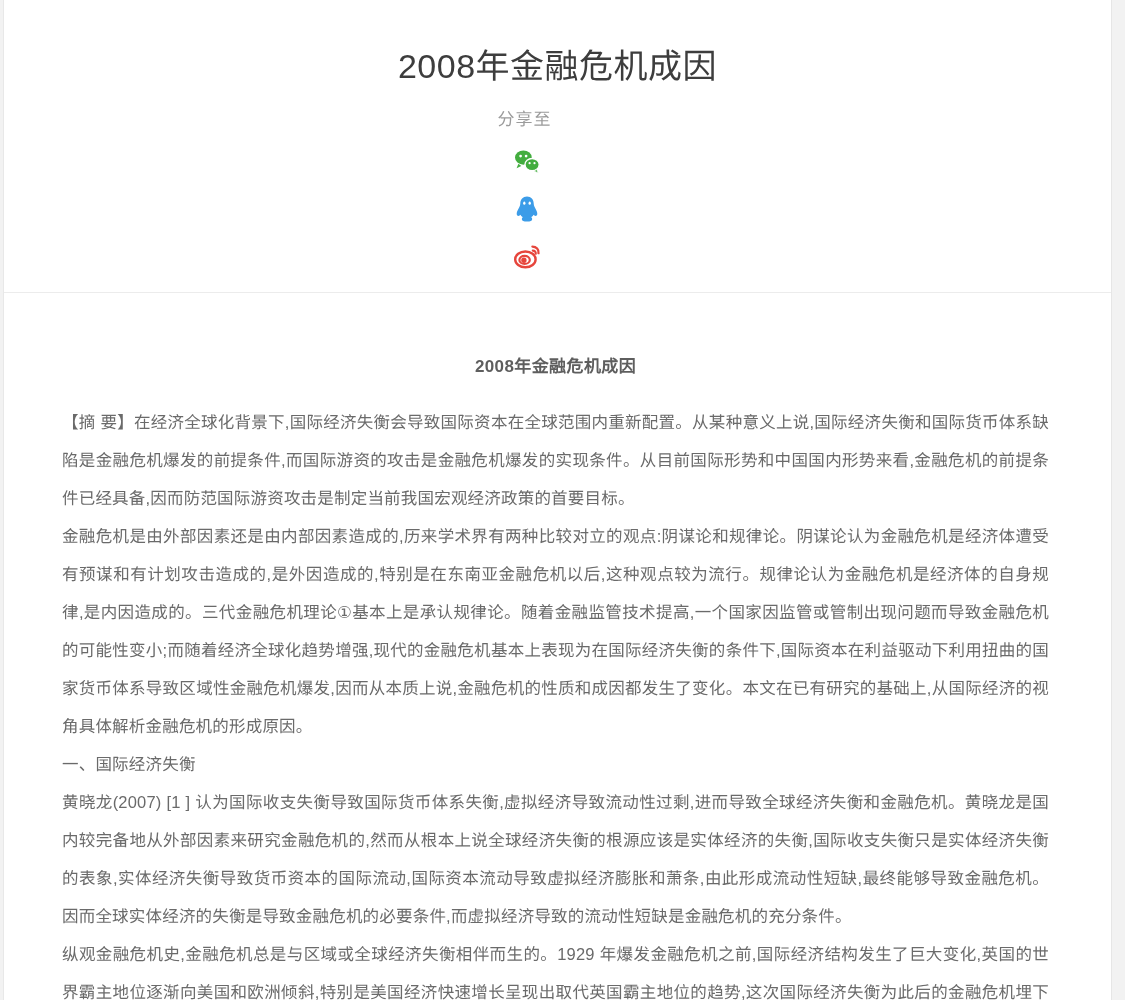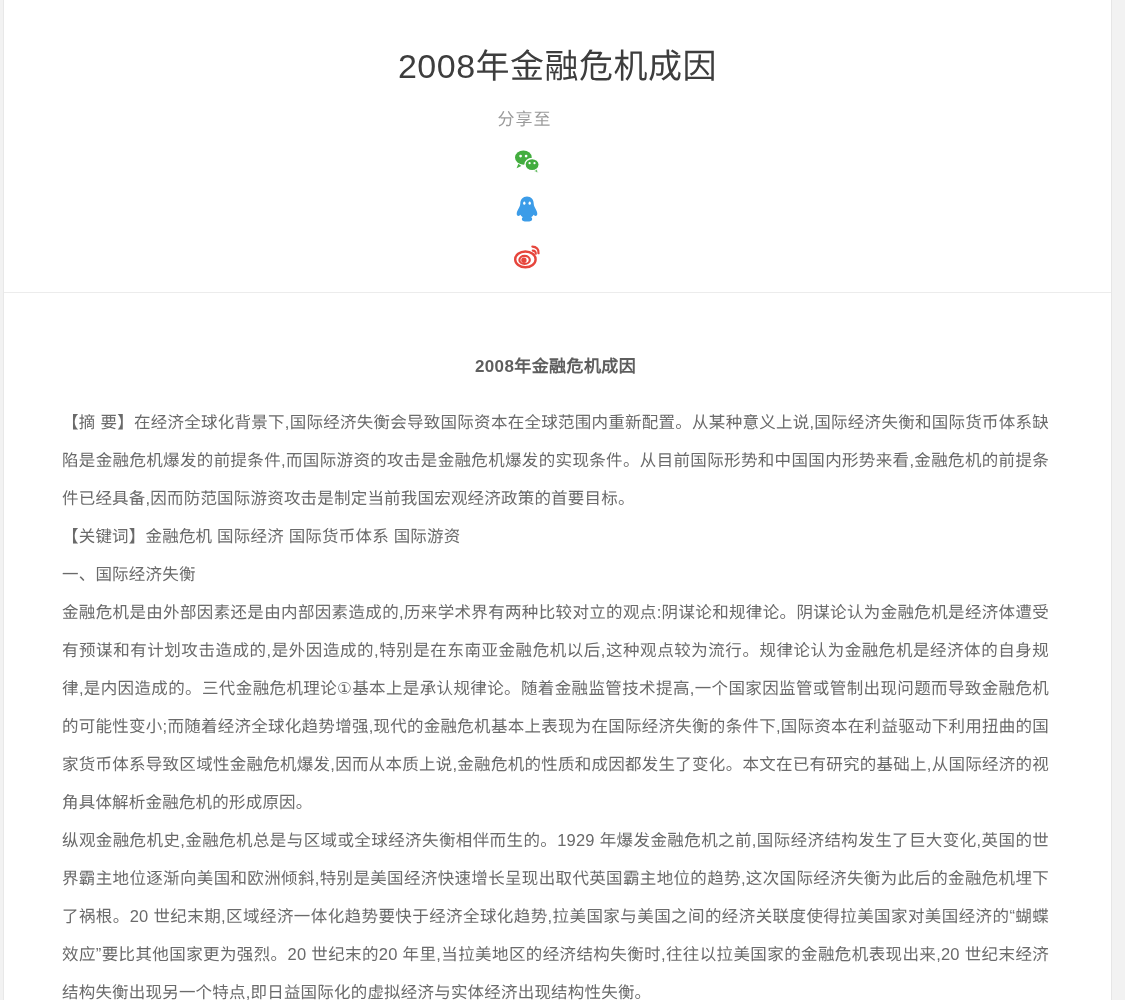--- a/index.html
+++ b/index.html
@@ -152,20 +152,20 @@
           </g>
         </svg>
       </span>
     </div>
   </div>
 
   <div class="article">
     <div class="article-title">2008年金融危机成因</div>
     <div>
       <p class="para">【摘 要】在经济全球化背景下,国际经济失衡会导致国际资本在全球范围内重新配置。从某种意义上说,国际经济失衡和国际货币体系缺陷是金融危机爆发的前提条件,而国际游资的攻击是金融危机爆发的实现条件。从目前国际形势和中国国内形势来看,金融危机的前提条件已经具备,因而防范国际游资攻击是制定当前我国宏观经济政策的首要目标。</p>
-      <p class="para">【关键词】金融危机 国际经济 国际货币体系 国际游资</p>
+      <p class="para">金融危机是由外部因素还是由内部因素造成的,历来学术界有两种比较对立的观点:阴谋论和规律论。阴谋论认为金融危机是经济体遭受有预谋和有计划攻击造成的,是外因造成的,特别是在东南亚金融危机以后,这种观点较为流行。规律论认为金融危机是经济体的自身规律,是内因造成的。三代金融危机理论①基本上是承认规律论。随着金融监管技术提高,一个国家因监管或管制出现问题而导致金融危机的可能性变小;而随着经济全球化趋势增强,现代的金融危机基本上表现为在国际经济失衡的条件下,国际资本在利益驱动下利用扭曲的国家货币体系导致区域性金融危机爆发,因而从本质上说,金融危机的性质和成因都发生了变化。本文在已有研究的基础上,从国际经济的视角具体解析金融危机的形成原因。</p>
       <p class="para section-head">一、国际经济失衡</p>
-      <p class="para">金融危机是由外部因素还是由内部因素造成的,历来学术界有两种比较对立的观点:阴谋论和规律论。阴谋论认为金融危机是经济体遭受有预谋和有计划攻击造成的,是外因造成的,特别是在东南亚金融危机以后,这种观点较为流行。规律论认为金融危机是经济体的自身规律,是内因造成的。三代金融危机理论①基本上是承认规律论。随着金融监管技术提高,一个国家因监管或管制出现问题而导致金融危机的可能性变小;而随着经济全球化趋势增强,现代的金融危机基本上表现为在国际经济失衡的条件下,国际资本在利益驱动下利用扭曲的国家货币体系导致区域性金融危机爆发,因而从本质上说,金融危机的性质和成因都发生了变化。本文在已有研究的基础上,从国际经济的视角具体解析金融危机的形成原因。</p>
+      <p class="para">黄晓龙(2007) [1 ] 认为国际收支失衡导致国际货币体系失衡,虚拟经济导致流动性过剩,进而导致全球经济失衡和金融危机。黄晓龙是国内较完备地从外部因素来研究金融危机的,然而从根本上说全球经济失衡的根源应该是实体经济的失衡,国际收支失衡只是实体经济失衡的表象,实体经济失衡导致货币资本的国际流动,国际资本流动导致虚拟经济膨胀和萧条,由此形成流动性短缺,最终能够导致金融危机。因而全球实体经济的失衡是导致金融危机的必要条件,而虚拟经济导致的流动性短缺是金融危机的充分条件。</p>
       <p class="para">纵观金融危机史,金融危机总是与区域或全球经济失衡相伴而生的。1929 年爆发金融危机之前,国际经济结构发生了巨大变化,英国的世界霸主地位逐渐向美国和欧洲倾斜,特别是美国经济快速增长呈现出取代英国霸主地位的趋势,这次国际经济失衡为此后的金融危机埋下了祸根。20 世纪末期,区域经济一体化趋势要快于经济全球化趋势,拉美国家与美国之间的经济关联度使得拉美国家对美国经济的“蝴蝶效应”要比其他国家更为强烈。20 世纪末的20 年里,当拉美地区的经济结构失衡时,往往以拉美国家的金融危机表现出来,20 世纪末经济结构失衡出现另一个特点,即日益国际化的虚拟经济与实体经济出现结构性失衡。</p>
     </div>
   </div>
 
 </div>
 
 </body></html>

